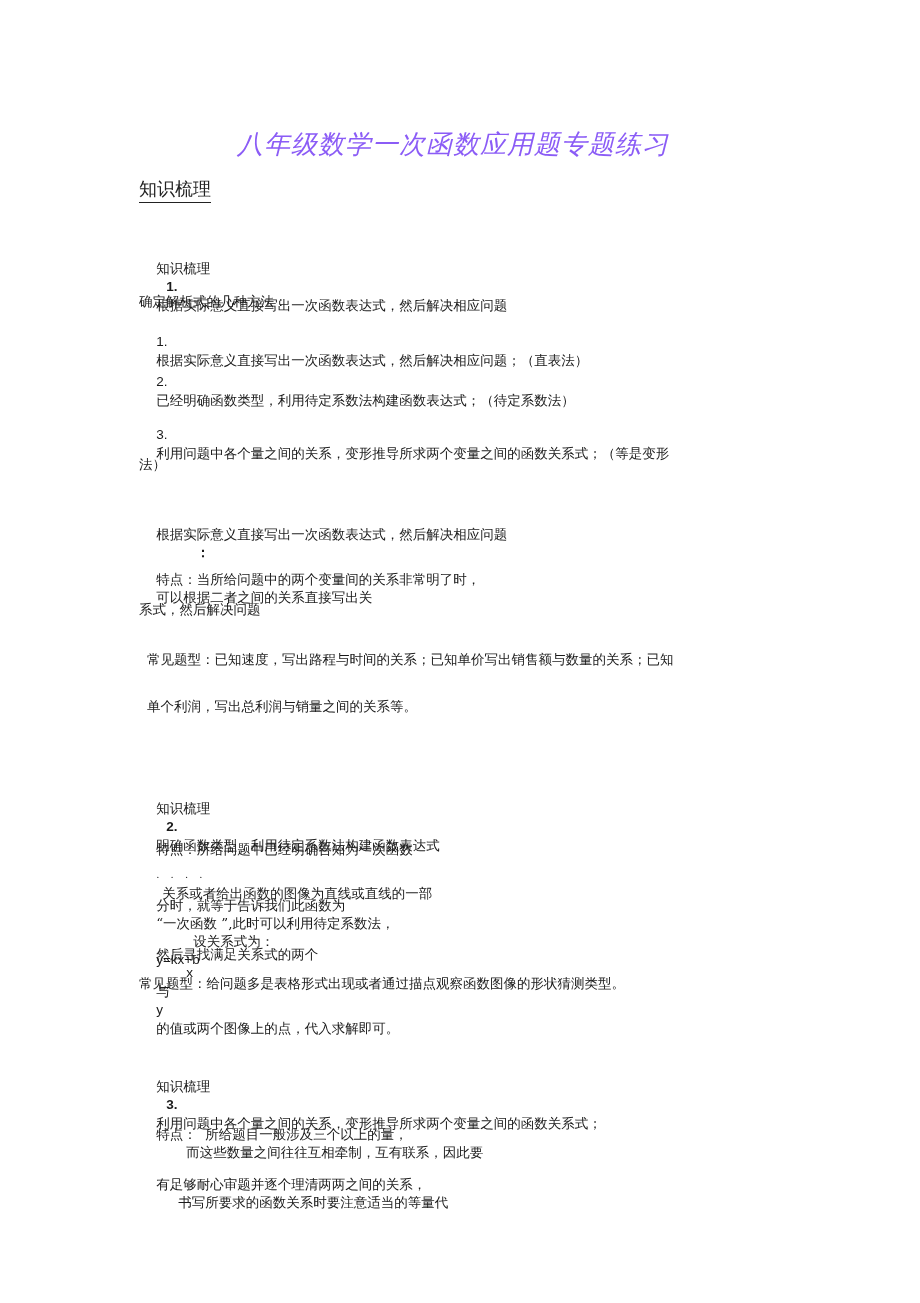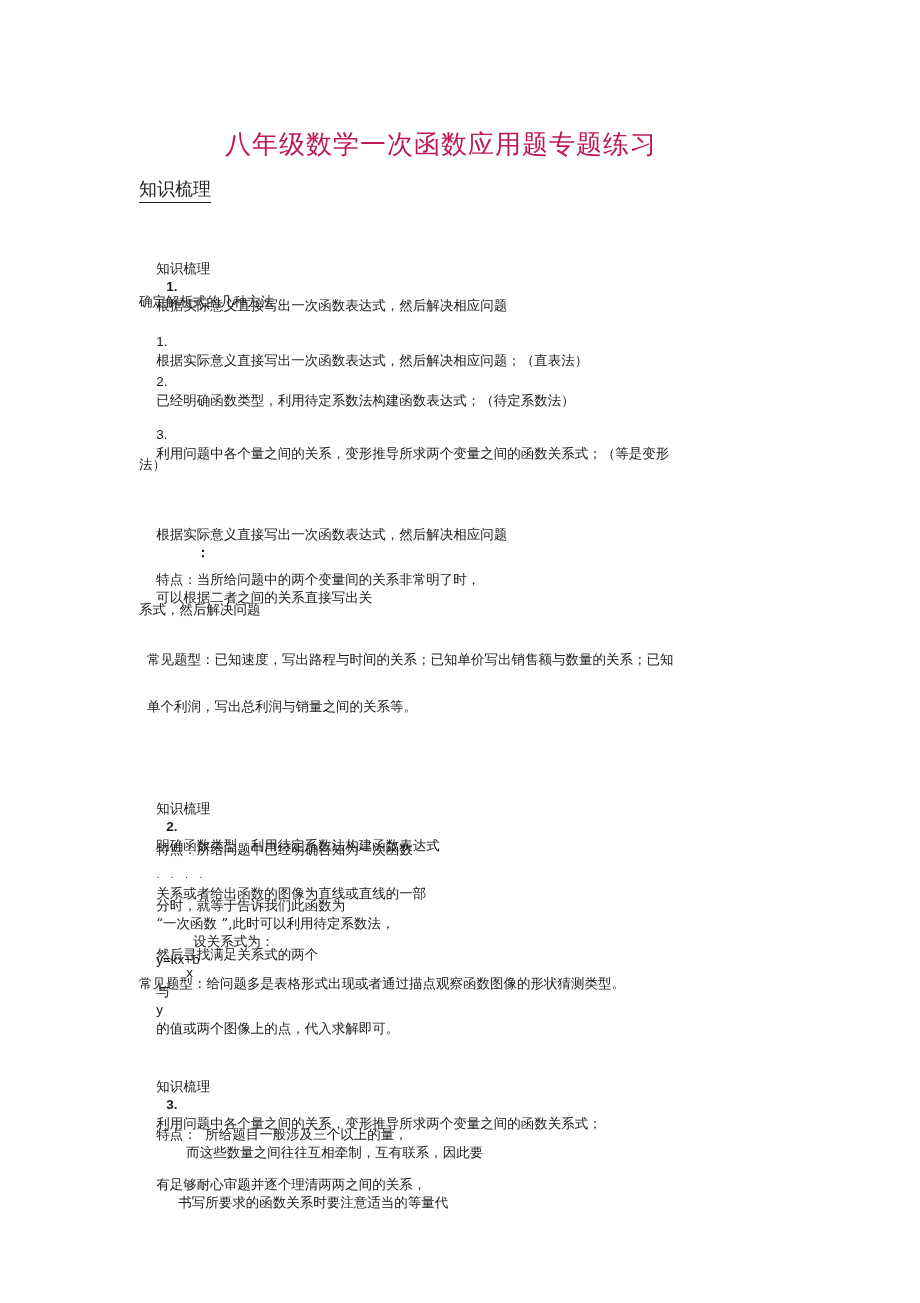--- a/index.html
+++ b/index.html
@@ -2,21 +2,21 @@
 <html><head>
   <meta charset="utf-8">
   <style>
     html, body { margin: 0; padding: 0; background: #ffffff; }
     body {
       width: 920px; height: 1303px; position: relative; overflow: hidden;
       font-family: "DejaVu Serif", "Liberation Serif", serif;
       color: #1a1a1a;
     }
     .line { position: absolute; left: 139px; font-size: 13.5px; white-space: pre; line-height: 18px; }
-    .title { position: absolute; left: 225px; top: 127px; font-size: 26px; letter-spacing: 1px; color: #be185d; }
+    .title { position: absolute; left: 237px; top: 127px; font-size: 26px; letter-spacing: 1px; color: #8b5cf6; font-style: italic; }
     .section-head { position: absolute; left: 139px; top: 177px; font-size: 18px; color: #222; border-bottom: 1px solid #222; padding-bottom: 1px; }
     .num { font-family: "Liberation Sans", sans-serif; }
     .bold { font-weight: bold; font-family: "Liberation Sans", sans-serif; }
     .latin { font-family: "Liberation Sans", sans-serif; }
     .dots { letter-spacing: 4px; font-size: 10px; vertical-align: -6px; }
   </style>
 </head>
 <body>
 
 <div>
@@ -62,21 +62,21 @@
 
   <div class="line" style="top:781px">
     <span>知识梳理</span>
     <span class="bold" style="margin-left:10px">2.</span>
     <span>明确函数类型，利用待定系数法构建函数表达式</span>
   </div>
 
   <div class="line" style="top:822px">
     <span>特点：所给问题中已经明确告知为一次函数</span>
     <span class="dots">. . . .</span>
-    <span style="">关系或者给出函数的图像为直线或直线的一部</span>
+    <span style="margin-left:6px">关系或者给出函数的图像为直线或直线的一部</span>
   </div>
 
   <div class="line" style="top:878px">
     <span>分时，就等于告诉我们此函数为</span>
     <span style="">“一次函数 ”,此时可以利用待定系数法，</span>
     <span style="margin-left:37px">设关系式为：</span>
     <span class="latin">y=kx+b</span>
     <span style="margin-left:6px">，</span>
   </div>
 

